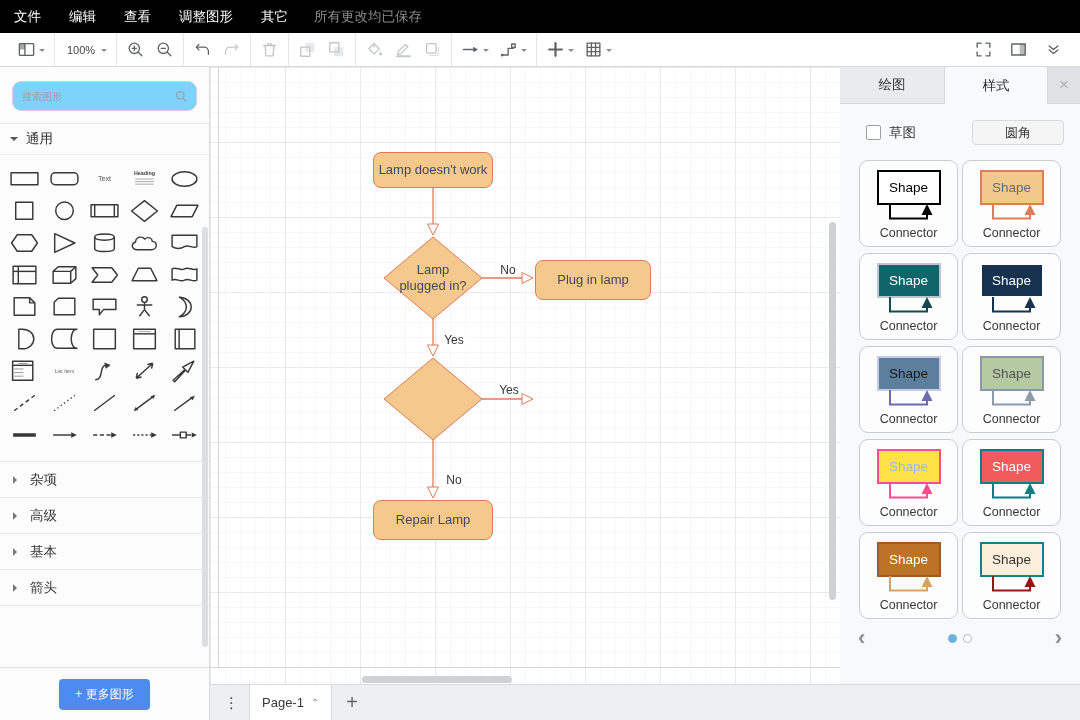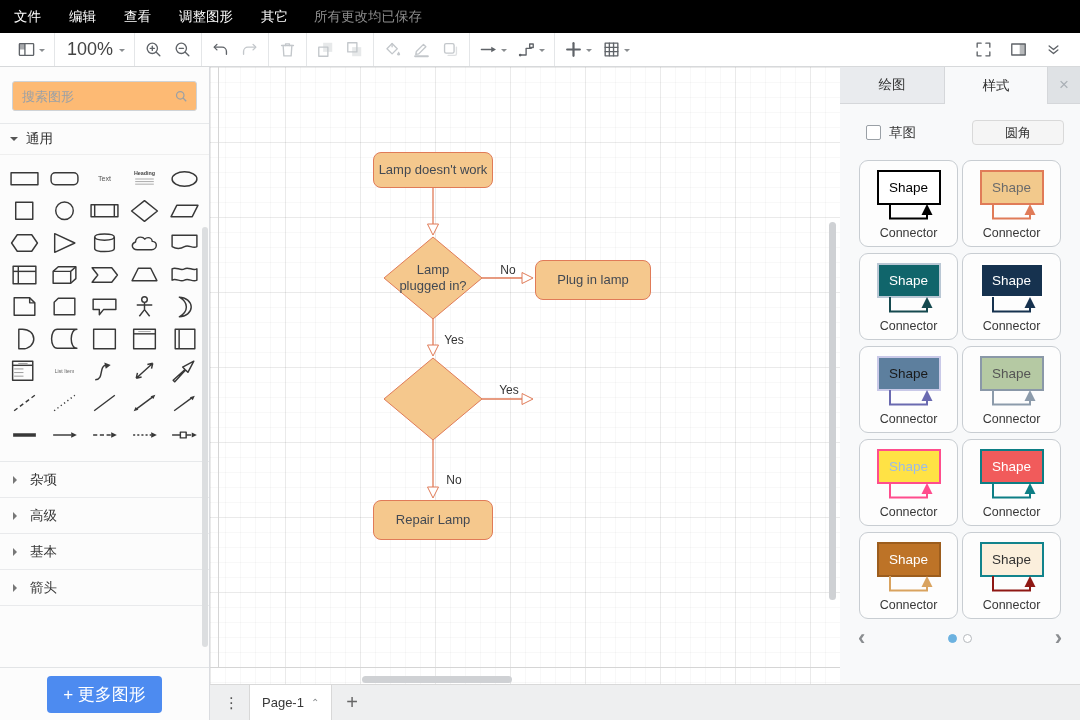--- a/index.html
+++ b/index.html
@@ -13,50 +13,50 @@
   .menu-item { color:#fff; font-size:13.5px; padding:0 14px; line-height:33px; cursor:default; }
   #save-status { color:#8b8b8b; font-size:13.5px; padding-left:12px; }
 
   
   #toolbar { position:absolute; left:0; top:33px; width:1080px; height:34px;
     background:#fff; border-bottom:1px solid #d7d9db; display:flex; align-items:center; padding-left:8px; }
   .tgroup { display:flex; align-items:center; height:100%; padding:0 4px; border-right:1px solid #e4e6e8; }
   .tgroup:last-of-type { border-right:none; }
   .tbtn { display:flex; align-items:center; padding:4px 5px; color:#5f6368; border-radius:3px; cursor:pointer; }
   .tbtn.disabled { color:#c3c7cb; cursor:default; }
-  .tbtn .zoom-label { font-size:18px; color:#444; padding:0 3px; }
+  .tbtn .zoom-label { font-size:11px; color:#444; padding:0 3px; }
   .caret { width:0; height:0; border:3.5px solid transparent; border-top-color:#8a8d90; margin-left:3px; margin-top:4px; }
   #toolbar-right { margin-left:auto; display:flex; align-items:center; padding-right:12px; }
   #toolbar-right .tbtn { margin-left:6px; }
   .icon { display:inline-flex; align-items:center; justify-content:center; }
   .icon svg { display:block; }
 
   
   #sidebar { position:absolute; left:0; top:67px; width:210px; height:653px;
     background:#fcfcfc; border-right:1px solid #dadce0; }
   #search-box { position:relative; padding:14px 12px 12px; border-bottom:1px solid #e7e9eb; }
-  #search-input { width:100%; height:30px; border:1px solid #cfd3d7; border-radius:3px;
-    padding:0 28px 0 9px; font-size:13px; color:#333; background:#fdba74; outline:none;
+  #search-input { width:100%; height:30px; border:1px solid #cfd3d7; border-radius:9px;
+    padding:0 28px 0 9px; font-size:10px; color:#333; background:#7dd3fc; outline:none;
     font-family:"Liberation Sans",sans-serif; }
   #search-input::placeholder { color:#9aa0a6; }
   #search-box .icon { position:absolute; right:20px; top:22px; color:#9aa0a6; }
   .section-header { display:flex; align-items:center; height:31px; padding:0 10px;
     font-size:13.5px; color:#333; border-bottom:1px solid #efefef; cursor:pointer; }
   .tri { width:0; height:0; margin-right:8px; }
   .tri.down { border:4.5px solid transparent; border-top-color:#555; margin-top:4px; }
   .tri.right { border:4.5px solid transparent; border-left-color:#777; margin-left:3px; margin-right:9px; }
   #palette { display:grid; grid-template-columns:repeat(5,1fr); padding:8px 4px 10px;
     border-bottom:1px solid #e7e9eb; }
   .pal { height:32px; display:flex; align-items:center; justify-content:center; cursor:grab; color:#383838; }
   .section-row { display:flex; align-items:center; height:36px; padding:0 10px;
     font-size:13.5px; color:#333; border-bottom:1px solid #e9eaec; cursor:pointer; background:#fcfcfc; }
   #sidebar-footer { position:absolute; left:0; bottom:0; width:100%; height:53px;
     border-top:1px solid #e2e4e6; display:flex; align-items:center; justify-content:center; background:#fcfcfc; }
   #more-shapes { background:#4d8bf0; color:#fff; border:none; border-radius:4px;
-    font-size:17px; padding:7px 16px; cursor:pointer; font-family:"Liberation Sans",sans-serif; }
+    font-size:12px; padding:7px 16px; cursor:pointer; font-family:"Liberation Sans",sans-serif; }
   #sidebar-scrollbar { position:absolute; right:1px; top:160px; width:6px; height:420px;
     background:#dcdee0; border-radius:3px; }
 
   
   #canvas { position:absolute; left:210px; top:67px; width:630px; height:617px; background:#fff;
     background-image:
       linear-gradient(rgba(0,0,0,0.055) 1px, transparent 1px),
       linear-gradient(90deg, rgba(0,0,0,0.055) 1px, transparent 1px),
       linear-gradient(rgba(0,0,0,0.028) 1px, transparent 1px),
       linear-gradient(90deg, rgba(0,0,0,0.028) 1px, transparent 1px);

